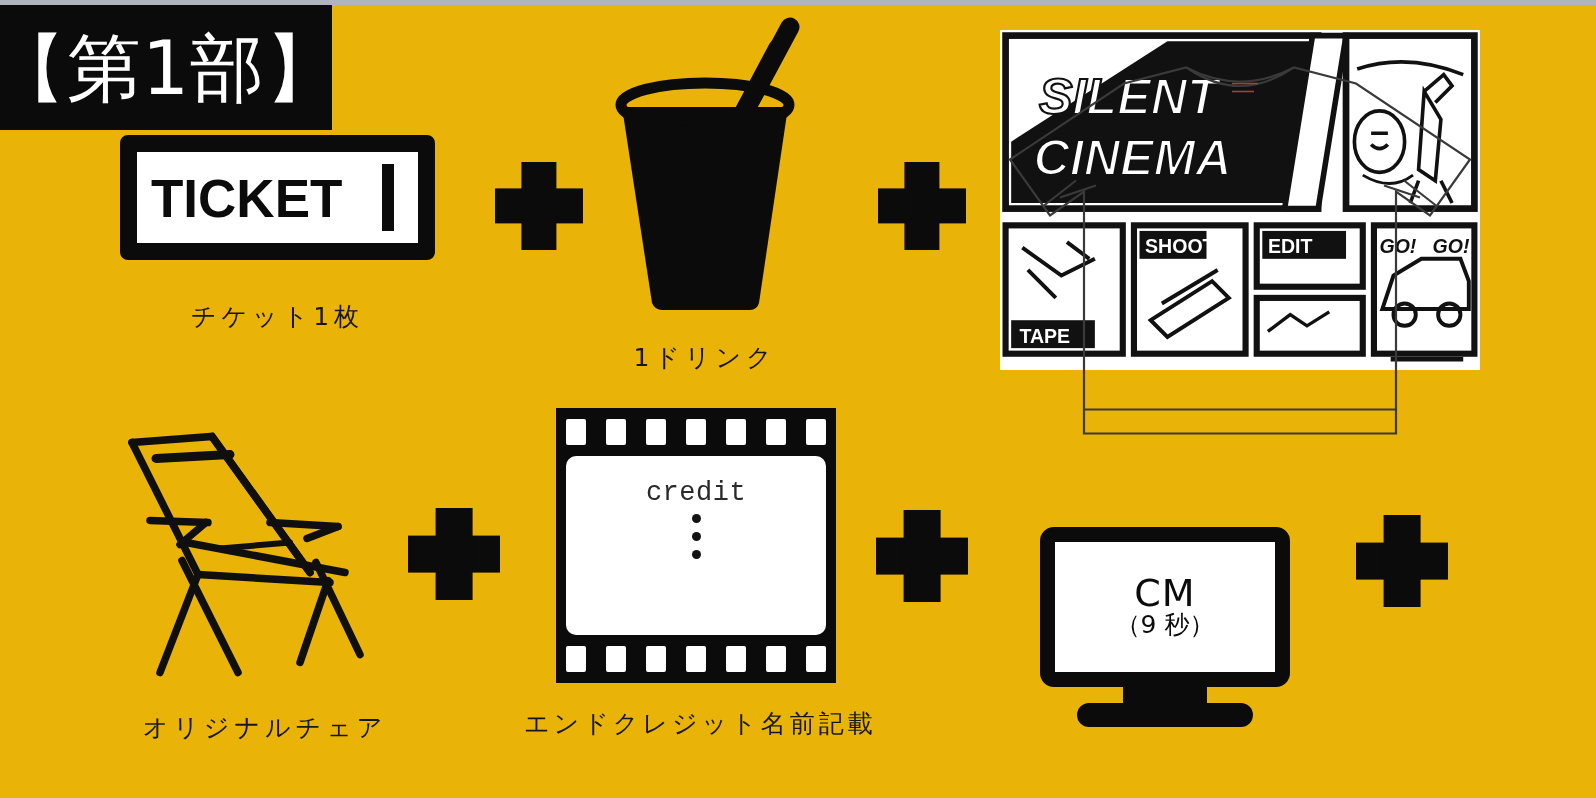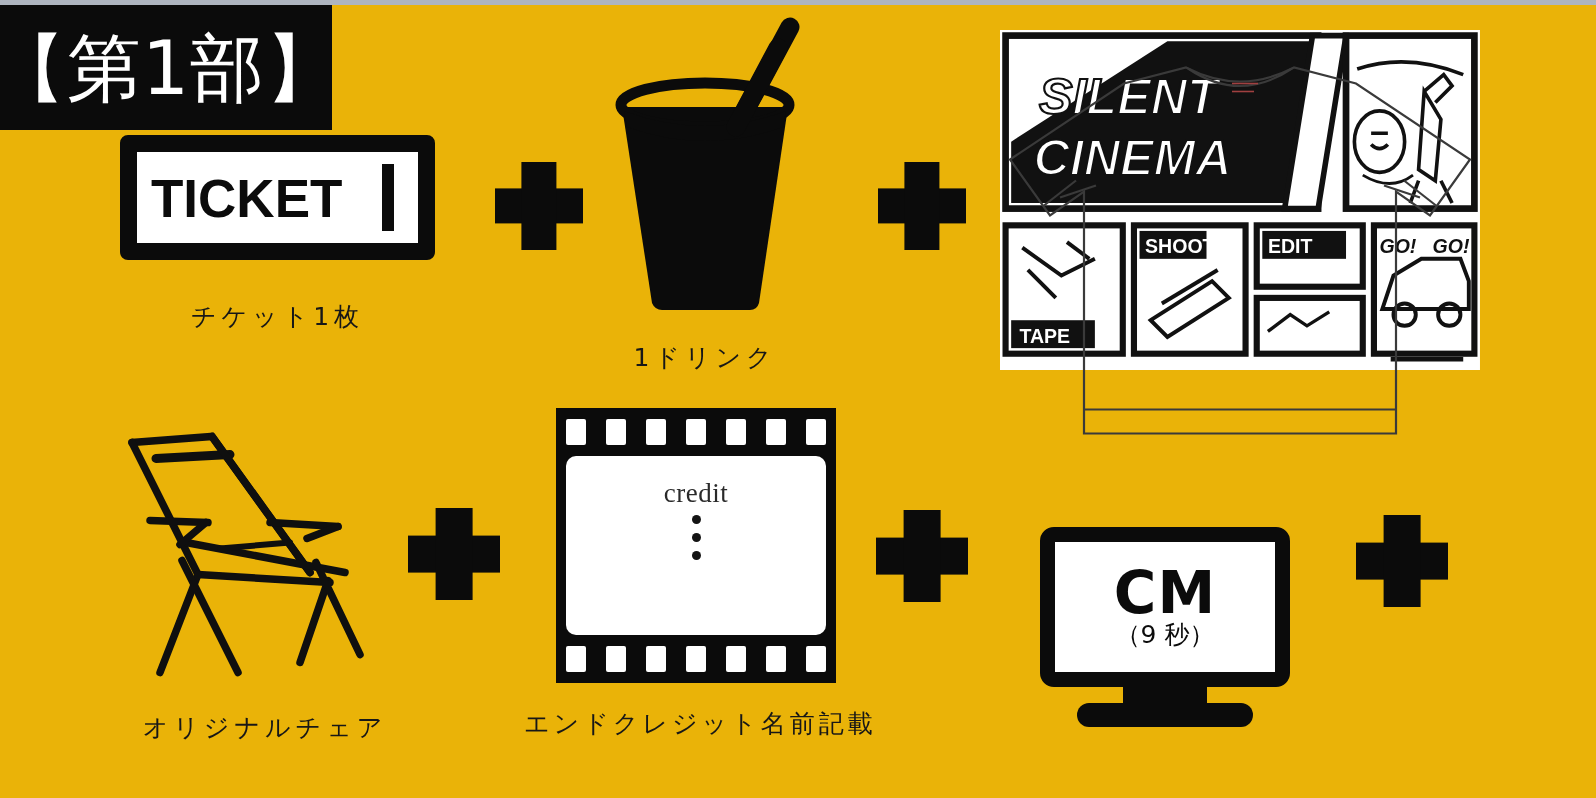--- a/index.html
+++ b/index.html
@@ -78,38 +78,38 @@
   .film .holes.bot { bottom:11px; }
   .film .holes span { display:block; width:20px; height:26px; background:#fff; border-radius:2px; }
   .film .frame {
     position:absolute; left:10px; right:10px; top:48px; bottom:48px;
     background:#fff; border-radius:10px;
     display:flex; flex-direction:column; align-items:center; justify-content:flex-start;
     padding-top:22px;
   }
   .film .credit {
     font-size:27px; color:#2a2a2a; letter-spacing:0.5px;
-    font-family:Liberation Serif, serif;
+    font-family:Liberation Mono, monospace;
   }
   .film .name {
     font-size:38px; color:#141414; margin-top:4px; letter-spacing:4px; white-space:nowrap;
     font-family:"DejaVu Sans","Liberation Sans",sans-serif;
   }
   .film .dots { margin-top:6px; display:flex; flex-direction:column; align-items:center; gap:9px; }
   .film .dots span { display:block; width:9px; height:9px; border-radius:50%; background:#141414; }
 
   
   .monitor { position:absolute; left:0; top:0; width:250px; height:200px; }
   .monitor .bezel {
     position:absolute; left:0; top:0; width:250px; height:160px;
     border:15px solid #0b0b0b; border-radius:14px; background:#fff;
     display:flex; flex-direction:column; align-items:center; justify-content:center;
   }
   .monitor .cm {
-    font-size:58px; font-weight:bold; letter-spacing:1px; line-height:0.95; color:#0b0b0b;
+    font-size:38px; font-weight:normal; letter-spacing:1px; line-height:0.95; color:#0b0b0b;
     font-family:"DejaVu Sans","Liberation Sans",sans-serif;
   }
   .monitor .sec {
     font-size:25px; line-height:1.1; color:#0b0b0b; white-space:nowrap;
     font-family:"DejaVu Sans","Liberation Sans",sans-serif;
   }
   .monitor .neck { position:absolute; left:50%; transform:translateX(-50%); top:158px; width:84px; height:22px; background:#0b0b0b; }
   .monitor .foot { position:absolute; left:50%; transform:translateX(-50%); top:176px; width:176px; height:24px; background:#0b0b0b; border-radius:12px; }
 </style>
 </head>

